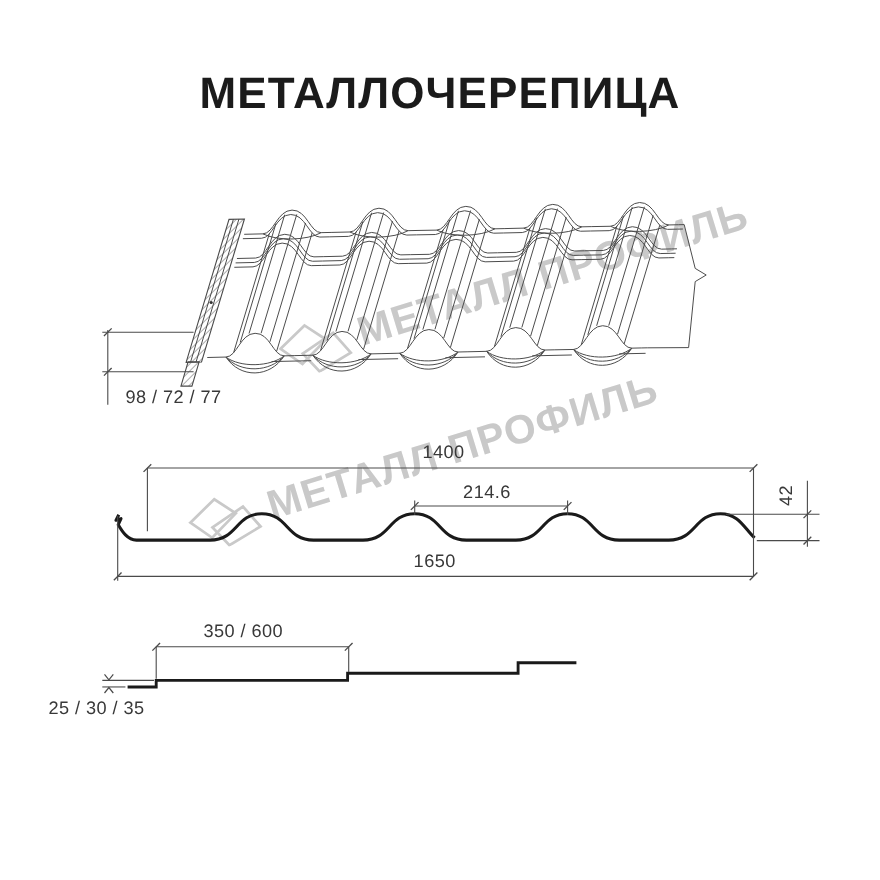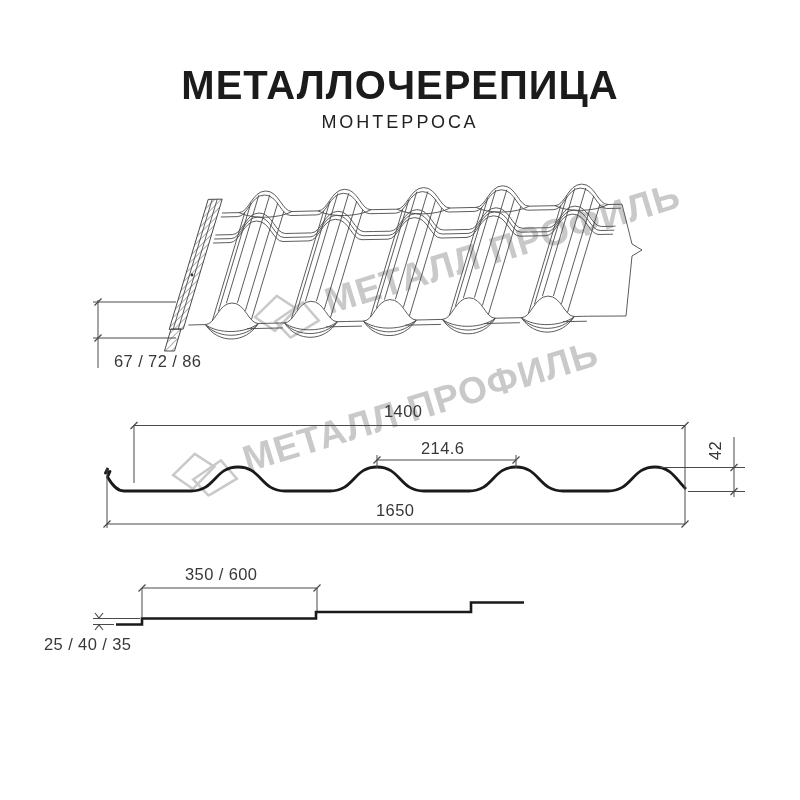--- a/index.html
+++ b/index.html
@@ -17,21 +17,20 @@
   svg.overlay{position:absolute;left:0;top:0;z-index:2;}
   .dim{position:absolute;z-index:3;font-size:16.5px;letter-spacing:.4px;color:#383838;white-space:nowrap;}
   .dim.rot{transform:rotate(-90deg);}
 </style>
 </head>
 <body>
 
 <div class="page">
 
   <div class="title">МЕТАЛЛОЧЕРЕПИЦА</div>
-  <div class="subtitle">МОНТЕРРОСА</div>
 
   <div class="wm" id="wm1">
     <svg width="64" height="48" viewBox="0 0 64 48">
       <path d="M2,17 L29,3 L44,21 L17,36 Z" fill="none" stroke="#c9c9c9" stroke-width="2.5"></path>
       <path d="M20,27 L52,17 L62,39 L30,47 Z" fill="none" stroke="#c9c9c9" stroke-width="2.5"></path>
     </svg>
     <span>МЕТАЛЛ ПРОФИЛЬ</span>
   </div>
   <div class="wm" id="wm2">
     <svg width="64" height="48" viewBox="0 0 64 48">
@@ -144,20 +143,20 @@
       <line x1="103.5" y1="527.5" x2="110.5" y2="520.5" stroke="#4a4a4a" stroke-width="1.2"></line>
       <line x1="681.5" y1="527.5" x2="688.5" y2="520.5" stroke="#4a4a4a" stroke-width="1.2"></line>
       <line x1="730.5" y1="471" x2="737.5" y2="464" stroke="#4a4a4a" stroke-width="1.2"></line>
       <line x1="730.5" y1="495" x2="737.5" y2="488" stroke="#4a4a4a" stroke-width="1.2"></line>
       <line x1="138.5" y1="591.5" x2="145.5" y2="584.5" stroke="#4a4a4a" stroke-width="1.2"></line>
       <line x1="313.5" y1="591.5" x2="320.5" y2="584.5" stroke="#4a4a4a" stroke-width="1.2"></line>
       <line x1="94.5" y1="305.5" x2="101.5" y2="298.5" stroke="#4a4a4a" stroke-width="1.2"></line>
       <line x1="94.5" y1="341.5" x2="101.5" y2="334.5" stroke="#4a4a4a" stroke-width="1.2"></line>
     </svg>
 
-  <span class="dim" style="left:114px;top:352px">67 / 72 / 86</span>
+  <span class="dim" style="left:114px;top:352px">98 / 72 / 77</span>
   <span class="dim" style="left:384px;top:402px">1400</span>
   <span class="dim" style="left:421px;top:439px">214.6</span>
   <span class="dim" style="left:376px;top:501px">1650</span>
   <span class="dim rot" style="left:706px;top:441px">42</span>
   <span class="dim" style="left:185px;top:565px">350 / 600</span>
-  <span class="dim" style="left:44px;top:635px">25 / 40 / 35</span>
+  <span class="dim" style="left:44px;top:635px">25 / 30 / 35</span>
 </div>
 
 </body></html>

